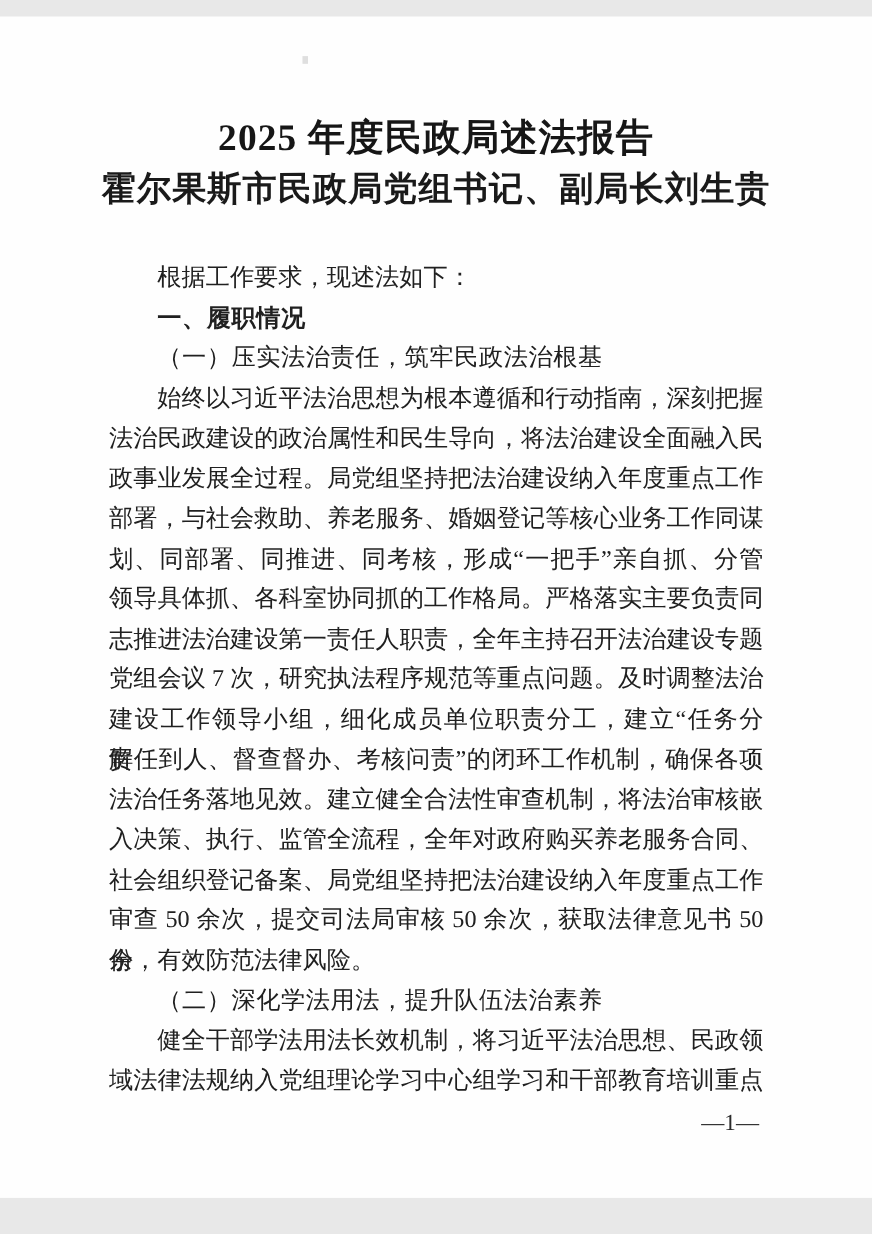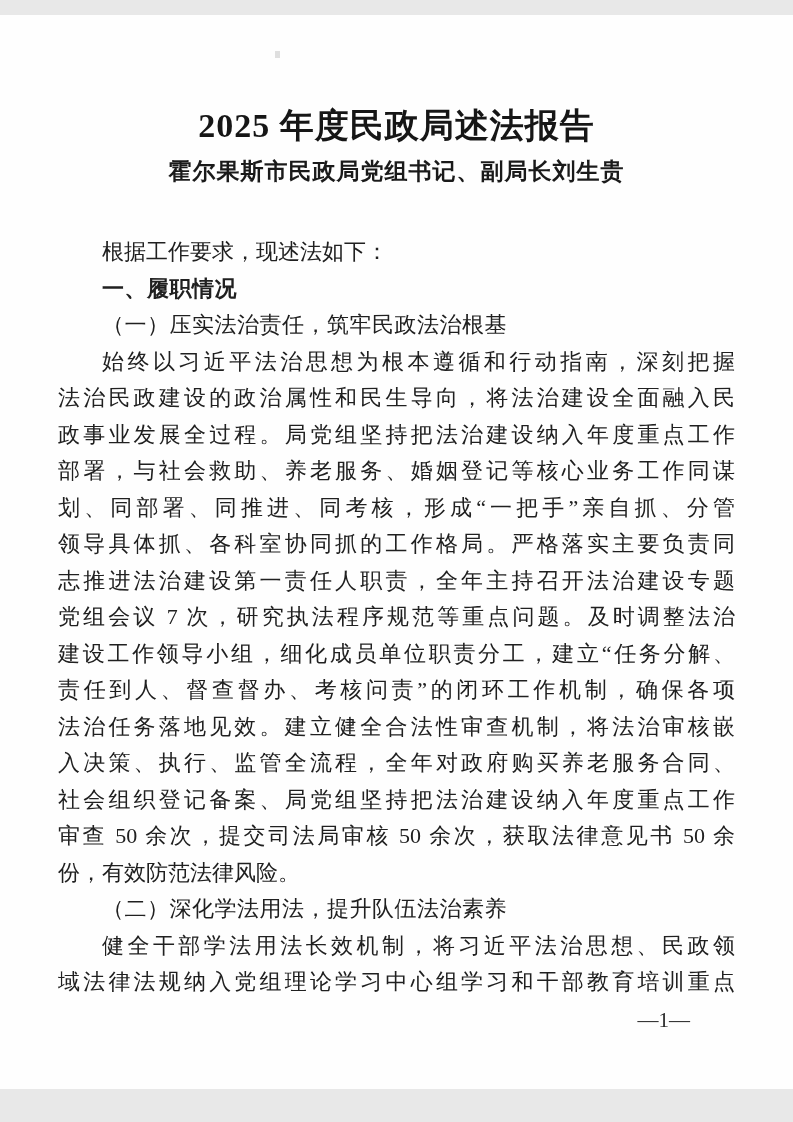--- a/index.html
+++ b/index.html
@@ -25,29 +25,29 @@
     font-size: 34px;
     line-height: 38px;
     font-weight: 700;
     letter-spacing: 1px;
     color: #161616;
   }
   .doc-subtitle {
     margin: 0;
     padding-top: 13px;
     text-align: center;
-    font-size: 23px;
+    font-size: 31px;
     line-height: 28px;
     font-weight: 700;
     letter-spacing: 1px;
     color: #1a1a1a;
   }
   .doc-body {
     margin-top: 48px;
-    padding: 0 58px;
+    padding: 0 99px;
   }
   .b-line {
     font-size: 22px;
     height: 36.5px;
     line-height: 36.5px;
     white-space: normal;
     color: #202020;
   }
   
   .j {

